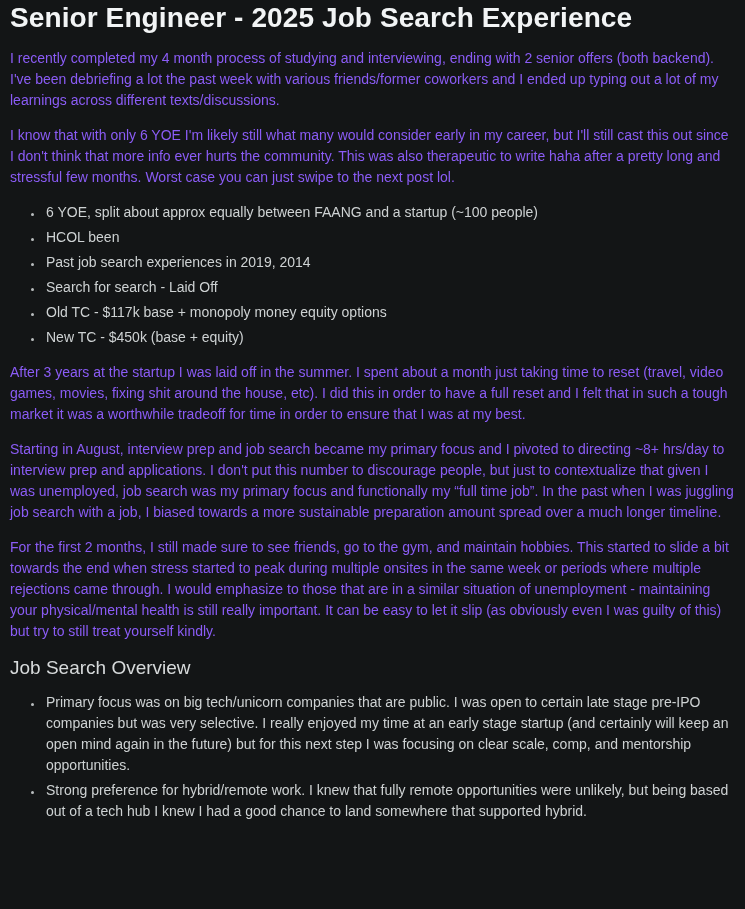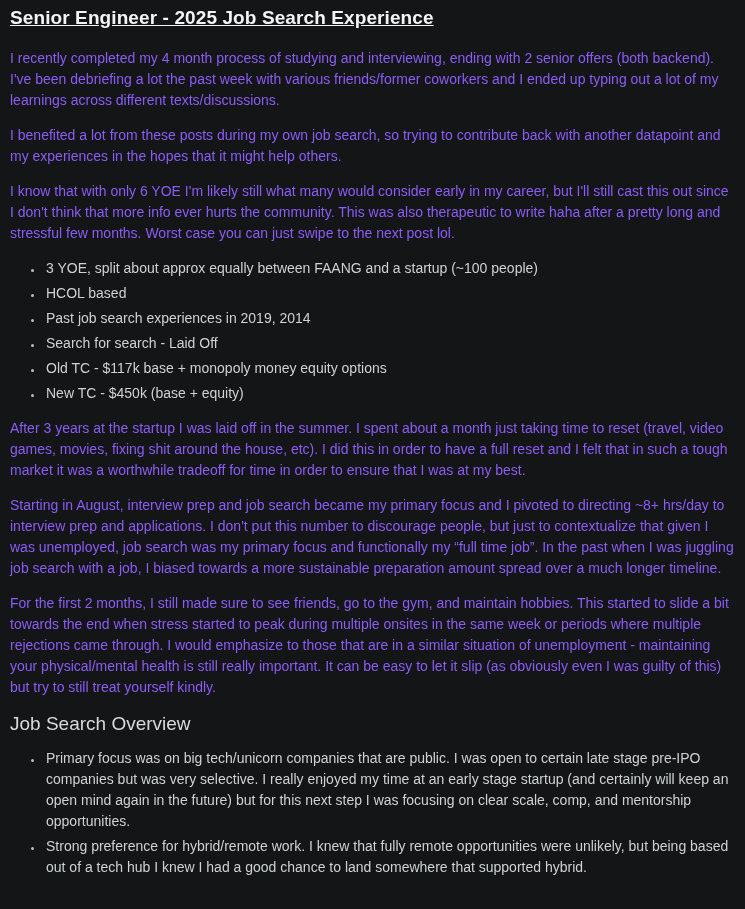--- a/index.html
+++ b/index.html
@@ -11,27 +11,26 @@
   body {
     background: #131516;
     font-family: "Liberation Sans", "DejaVu Sans", sans-serif;
     color: #ced2d3;
     -webkit-font-smoothing: antialiased;
   }
   .post {
     padding: 5px 10px 0 10px;
   }
   h1.post-title {
-    font-size: 19px;
+    font-size: 28px;
     line-height: 26px;
     font-weight: 700;
     color: #f2f4f5;
     letter-spacing: 0.1px;
     margin: 0 0 17px 0;
-    text-decoration: underline;
   }
   p.body-para {
     font-size: 14px;
     line-height: 21px;
     color: #8b5cf6;
     margin: 0 0 14px 0;
   }
   h2.section-heading {
     font-size: 19px;
     line-height: 24px;
@@ -57,27 +56,26 @@
   }
 </style>
 </head>
 <body>
 
 <article class="post">
 
   <h1 class="post-title">Senior Engineer - 2025 Job Search Experience</h1>
 
   <p class="body-para">I recently completed my 4 month process of studying and interviewing, ending with 2 senior offers (both backend). I've been debriefing a lot the past week with various friends/former coworkers and I ended up typing out a lot of my learnings across different texts/discussions.</p>
-  <p class="body-para">I benefited a lot from these posts during my own job search, so trying to contribute back with another datapoint and my experiences in the hopes that it might help others.</p>
   <p class="body-para">I know that with only 6 YOE I'm likely still what many would consider early in my career, but I'll still cast this out since I don't think that more info ever hurts the community. This was also therapeutic to write haha after a pretty long and stressful few months. Worst case you can just swipe to the next post lol.</p>
 
 
   <ul class="bullet-list">
-    <li>3 YOE, split about approx equally between FAANG and a startup (~100 people)</li>
-    <li>HCOL based</li>
+    <li>6 YOE, split about approx equally between FAANG and a startup (~100 people)</li>
+    <li>HCOL been</li>
     <li>Past job search experiences in 2019, 2014</li>
     <li>Search for search - Laid Off</li>
     <li>Old TC - $117k base + monopoly money equity options</li>
     <li>New TC - $450k (base + equity)</li>
   </ul>
 
   <p class="body-para">After 3 years at the startup I was laid off in the summer. I spent about a month just taking time to reset (travel, video games, movies, fixing shit around the house, etc). I did this in order to have a full reset and I felt that in such a tough market it was a worthwhile tradeoff for time in order to ensure that I was at my best.</p>
   <p class="body-para">Starting in August, interview prep and job search became my primary focus and I pivoted to directing ~8+ hrs/day to interview prep and applications. I don't put this number to discourage people, but just to contextualize that given I was unemployed, job search was my primary focus and functionally my “full time job”. In the past when I was juggling job search with a job, I biased towards a more sustainable preparation amount spread over a much longer timeline.</p>
   <p class="body-para">For the first 2 months, I still made sure to see friends, go to the gym, and maintain hobbies. This started to slide a bit towards the end when stress started to peak during multiple onsites in the same week or periods where multiple rejections came through. I would emphasize to those that are in a similar situation of unemployment - maintaining your physical/mental health is still really important. It can be easy to let it slip (as obviously even I was guilty of this) but try to still treat yourself kindly.</p>
 

